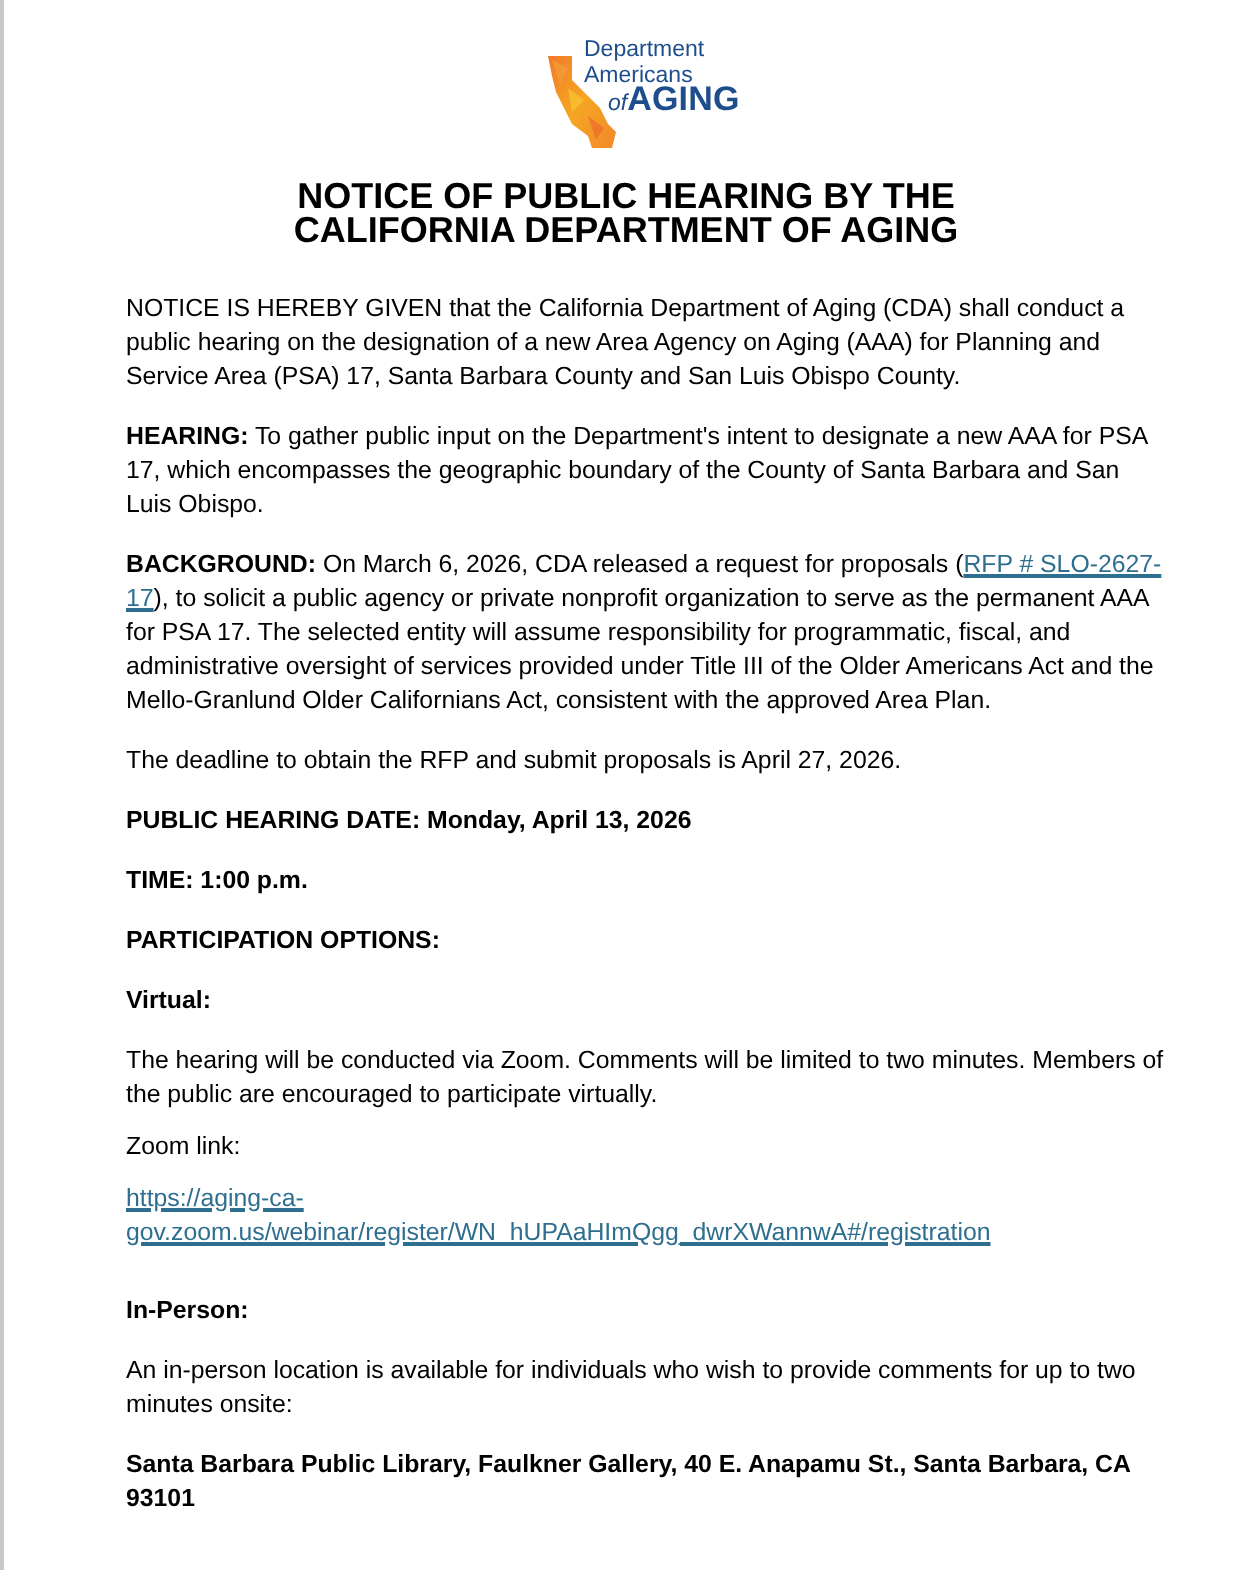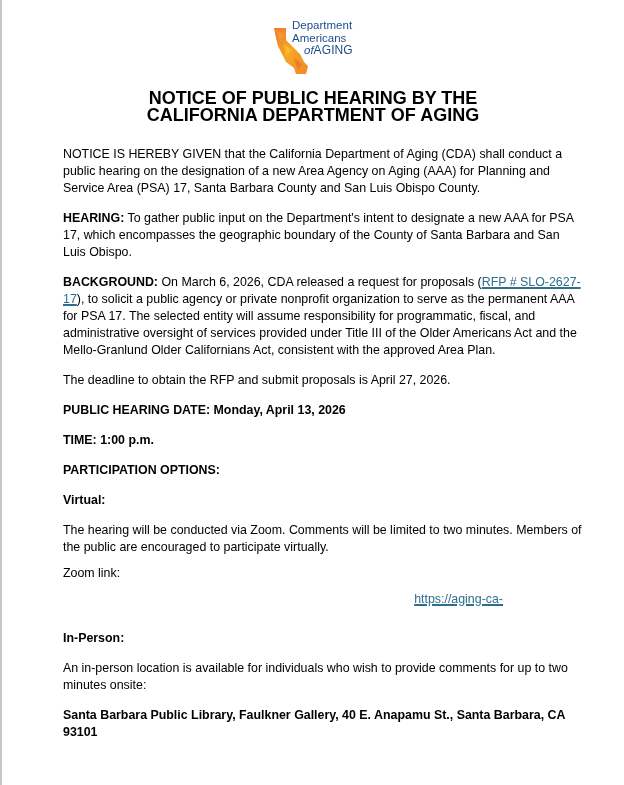--- a/index.html
+++ b/index.html
@@ -26,21 +26,21 @@
       top: 3px;
       width: 90px;
       color: #1f4e8c;
       font-size: 11.5px;
       line-height: 12.5px;
     }
     .logo .wordmark .l1 { display: block; padding-left: 0px; }
     .logo .wordmark .l2 { display: block; padding-left: 0px; }
     .logo .wordmark .l3 { display: block; padding-left: 12px; }
     .logo .wordmark .l3 .of { font-style: italic; }
-    .logo .wordmark .l3 .aging { font-weight: normal; font-size: 12px; letter-spacing: 0.1px; }
+    .logo .wordmark .l3 .aging { font-weight: bold; font-size: 17px; letter-spacing: 0.1px; }
 
     .title {
       position: absolute;
       left: 0; right: 0;
       top: 90px;
       text-align: center;
       font-weight: bold;
       font-size: 18px;
       line-height: 17px;
     }
@@ -105,22 +105,22 @@
   <p class="gap-lg"><b>TIME:</b><b> 1:00 p.m.</b></p>
 
   <p class="gap-lg"><b>PARTICIPATION OPTIONS:</b></p>
 
   <p class="gap-lg"><b>Virtual:</b></p>
 
   <p>The hearing will be conducted via Zoom. Comments will be limited to two minutes. Members of the public are encouraged to participate virtually.</p>
 
   <p>Zoom link:</p>
 
-  <p class="gap-lg" style="margin-bottom:22px;text-align:right;">
-    <a class="link url-link" href="#"><span>https://aging-ca-</span><br></a>
+  <p class="gap-lg" style="margin-bottom:22px;">
+    <a class="link url-link" href="#"><span>https://aging-ca-</span><br><span>gov.zoom.us/webinar/register/WN_hUPAaHImQgg_dwrXWannwA#/registration</span></a>
   </p>
 
   <p class="gap-lg"><b>In-Person:</b></p>
 
   <p class="gap-lg">An in-person location is available for individuals who wish to provide comments for up to two minutes onsite:</p>
 
   <p><b>Santa Barbara Public Library, Faulkner Gallery, 40 E. Anapamu St., Santa Barbara, CA 93101</b></p>
 </div>
 
 </body></html>

